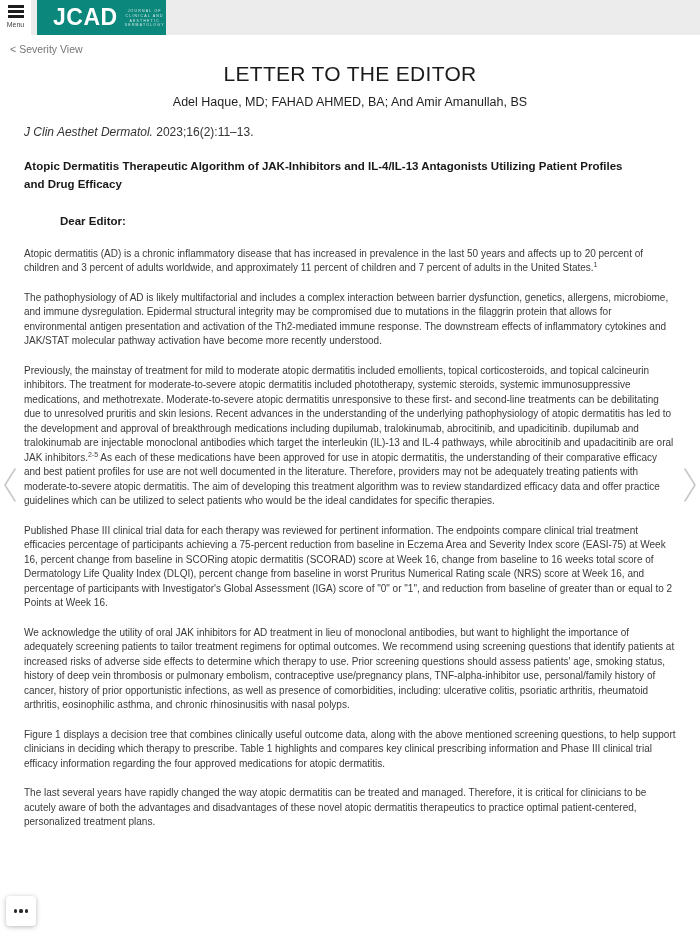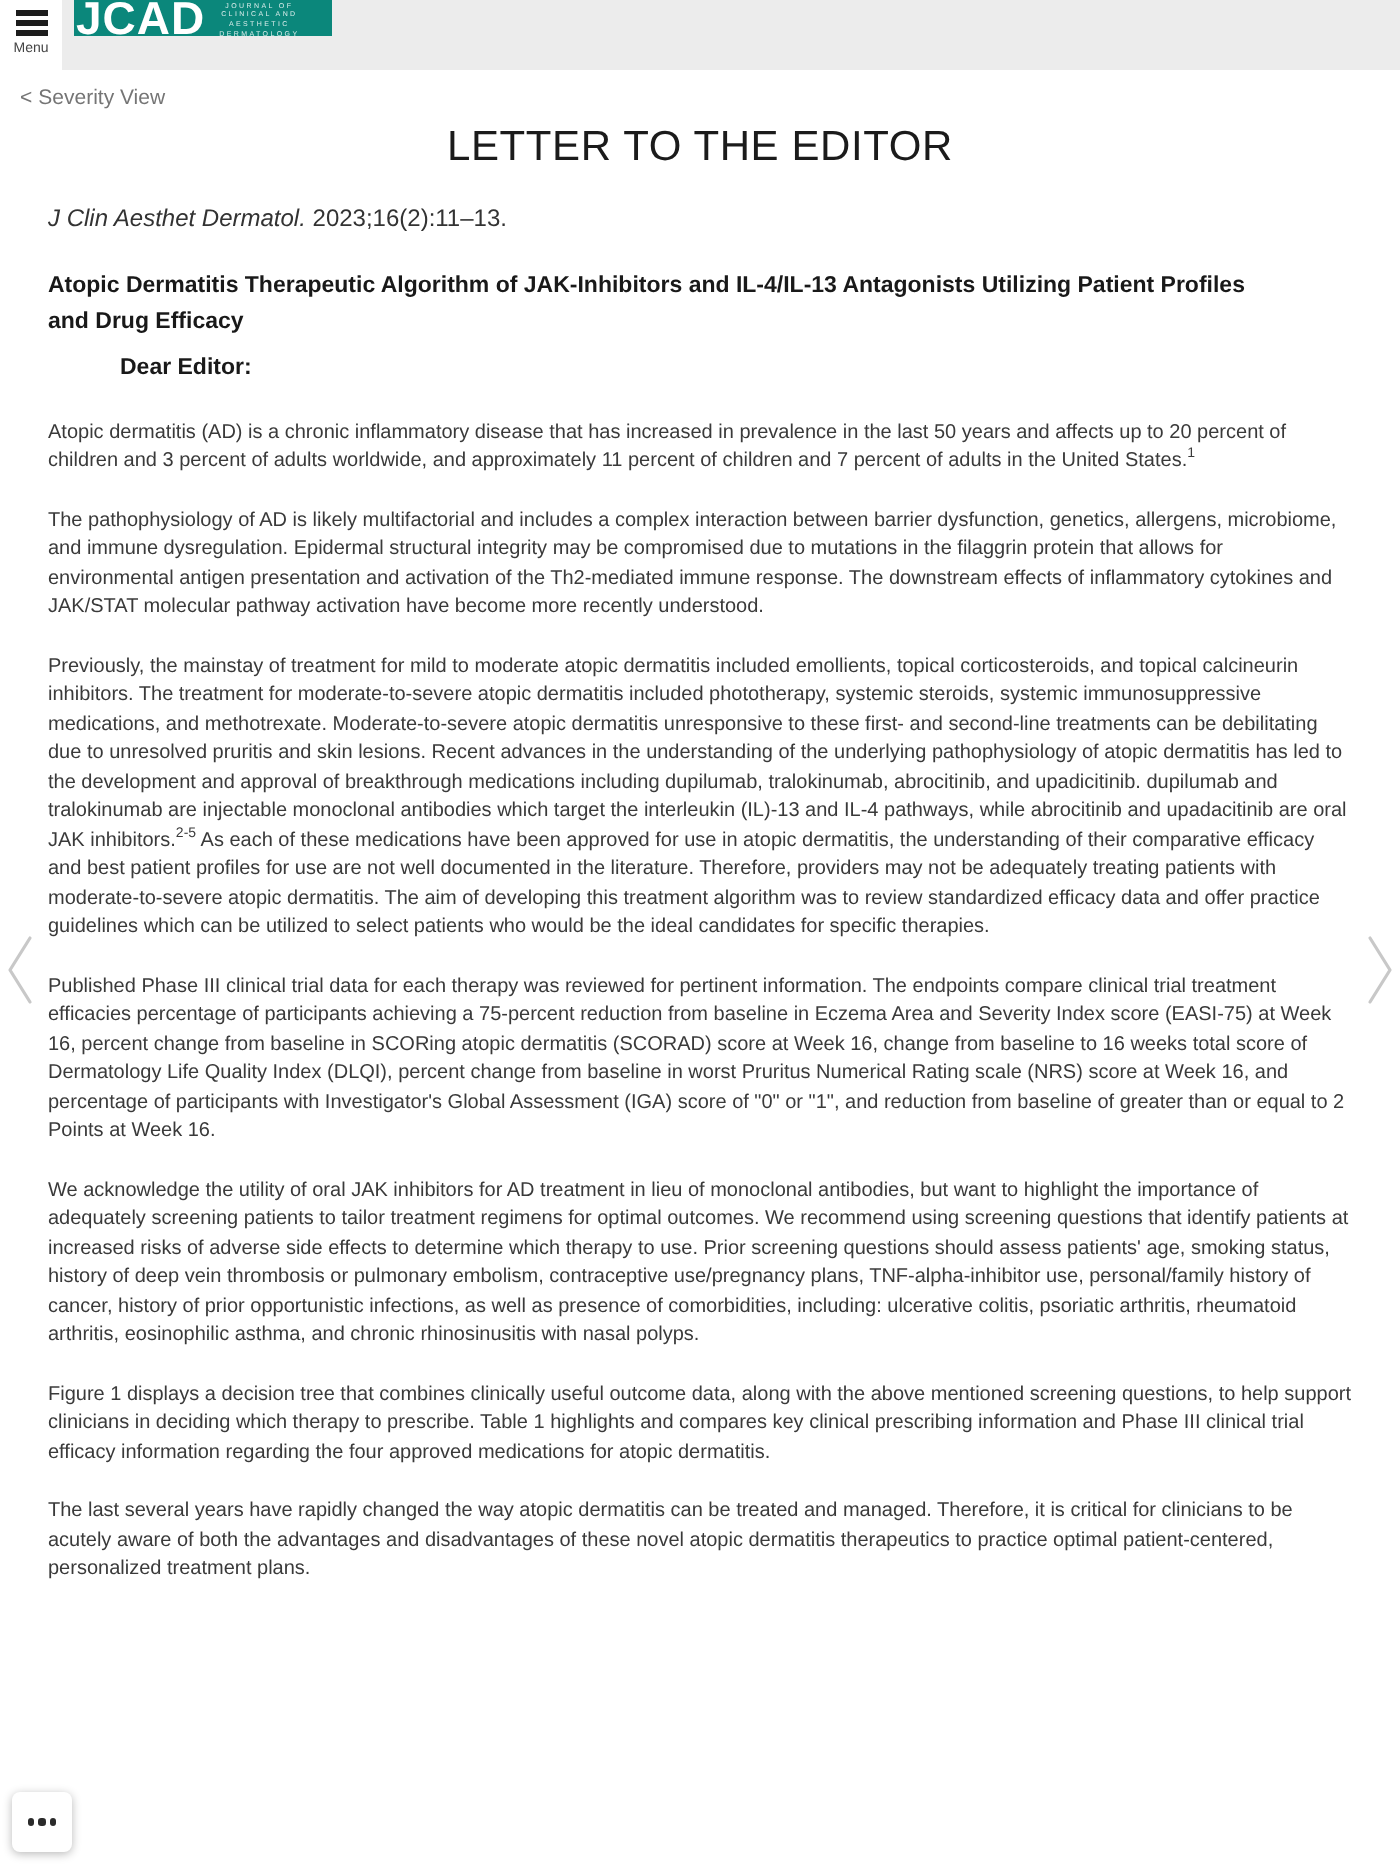--- a/index.html
+++ b/index.html
@@ -32,27 +32,27 @@
     align-items: center;
     justify-content: flex-start;
     padding-top: 5px;
   }
   .hamburger { display: flex; flex-direction: column; gap: 2.5px; }
   .hamburger span { display: block; width: 16px; height: 2.5px; background: #1c1c1c; }
   .menu-label { font-size: 7px; color: #444; margin-top: 3px; font-family: "Liberation Sans", sans-serif; }
   .logo {
     position: absolute;
     left: 37px; top: 0;
-    width: 129px; height: 18px;
+    width: 129px; height: 35px;
     background: #0b877b;
     border: none;
     cursor: pointer;
     display: flex;
     align-items: center;
-    padding-left: 1px;
+    padding-left: 16px;
   }
   .logo-text {
     color: #ffffff;
     font-weight: bold;
     font-size: 23px;
     letter-spacing: 0.5px;
     line-height: 1;
     font-family: "Liberation Sans", sans-serif;
   }
   .logo-sub {
@@ -97,21 +97,21 @@
   .citation { margin-top: 16px; font-size: 12px; color: #333; }
   .citation .journal { font-style: italic; }
   .heading {
     margin-top: 19px;
     font-size: 11.5px;
     font-weight: bold;
     line-height: 1.55;
     color: #191919;
     padding-right: 30px;
   }
-  .salutation { margin-top: 7px; font-size: 11.5px; font-weight: bold; color: #191919; padding-left: 36px; }
+  .salutation { margin-top: 21px; font-size: 11.5px; font-weight: bold; color: #191919; padding-left: 36px; }
   .article-body { margin-top: 20px; }
   .article-body p.para {
     font-size: 10px;
     line-height: 14.5px;
     color: #3a3a3a;
     margin: 0 0 15px 0;
   }
   .article-body sup { font-size: 7px; line-height: 0; }
   .closing { font-size: 10px; line-height: 14.5px; color: #3a3a3a; margin-left: 14px; }
   
@@ -167,20 +167,21 @@
       </span>
     </button>
   </div>
 
   <a class="back-link">
     <span class="back-chevron">&lt;</span><span>Severity View</span>
   </a>
 
   <main>
     <h1 class="title">LETTER TO THE EDITOR</h1>
+    <div class="authors">Adel Haque, MD; FAHAD AHMED, BA; And Amir Amanullah, BS</div>
     <div class="citation">
       <span class="journal">J Clin Aesthet Dermatol.</span><span> 2023;16(2):11–13.</span>
     </div>
     <h2 class="heading">Atopic Dermatitis Therapeutic Algorithm of JAK-Inhibitors and IL-4/IL-13 Antagonists Utilizing Patient Profiles and Drug Efficacy</h2>
     <div class="salutation">Dear Editor:</div>
     <div class="article-body">
         <p class="para">Atopic dermatitis (AD) is a chronic inflammatory disease that has increased in prevalence in the last 50 years and affects up to 20 percent of children and 3 percent of adults worldwide, and approximately 11 percent of children and 7 percent of adults in the United States.<sup>1</sup></p>
         <p class="para">The pathophysiology of AD is likely multifactorial and includes a complex interaction between barrier dysfunction, genetics, allergens, microbiome, and immune dysregulation. Epidermal structural integrity may be compromised due to mutations in the filaggrin protein that allows for environmental antigen presentation and activation of the Th2-mediated immune response. The downstream effects of inflammatory cytokines and JAK/STAT molecular pathway activation have become more recently understood.</p>
         <p class="para">Previously, the mainstay of treatment for mild to moderate atopic dermatitis included emollients, topical corticosteroids, and topical calcineurin inhibitors. The treatment for moderate-to-severe atopic dermatitis included phototherapy, systemic steroids, systemic immunosuppressive medications, and methotrexate. Moderate-to-severe atopic dermatitis unresponsive to these first- and second-line treatments can be debilitating due to unresolved pruritis and skin lesions. Recent advances in the understanding of the underlying pathophysiology of atopic dermatitis has led to the development and approval of breakthrough medications including dupilumab, tralokinumab, abrocitinib, and upadicitinib. dupilumab and tralokinumab are injectable monoclonal antibodies which target the interleukin (IL)-13 and IL-4 pathways, while abrocitinib and upadacitinib are oral JAK inhibitors.<sup>2-5</sup> As each of these medications have been approved for use in atopic dermatitis, the understanding of their comparative efficacy and best patient profiles for use are not well documented in the literature. Therefore, providers may not be adequately treating patients with moderate-to-severe atopic dermatitis. The aim of developing this treatment algorithm was to review standardized efficacy data and offer practice guidelines which can be utilized to select patients who would be the ideal candidates for specific therapies.</p>
         <p class="para">Published Phase III clinical trial data for each therapy was reviewed for pertinent information. The endpoints compare clinical trial treatment efficacies percentage of participants achieving a 75-percent reduction from baseline in Eczema Area and Severity Index score (EASI-75) at Week 16, percent change from baseline in SCORing atopic dermatitis (SCORAD) score at Week 16, change from baseline to 16 weeks total score of Dermatology Life Quality Index (DLQI), percent change from baseline in worst Pruritus Numerical Rating scale (NRS) score at Week 16, and percentage of participants with Investigator's Global Assessment (IGA) score of "0" or "1", and reduction from baseline of greater than or equal to 2 Points at Week 16.</p>

